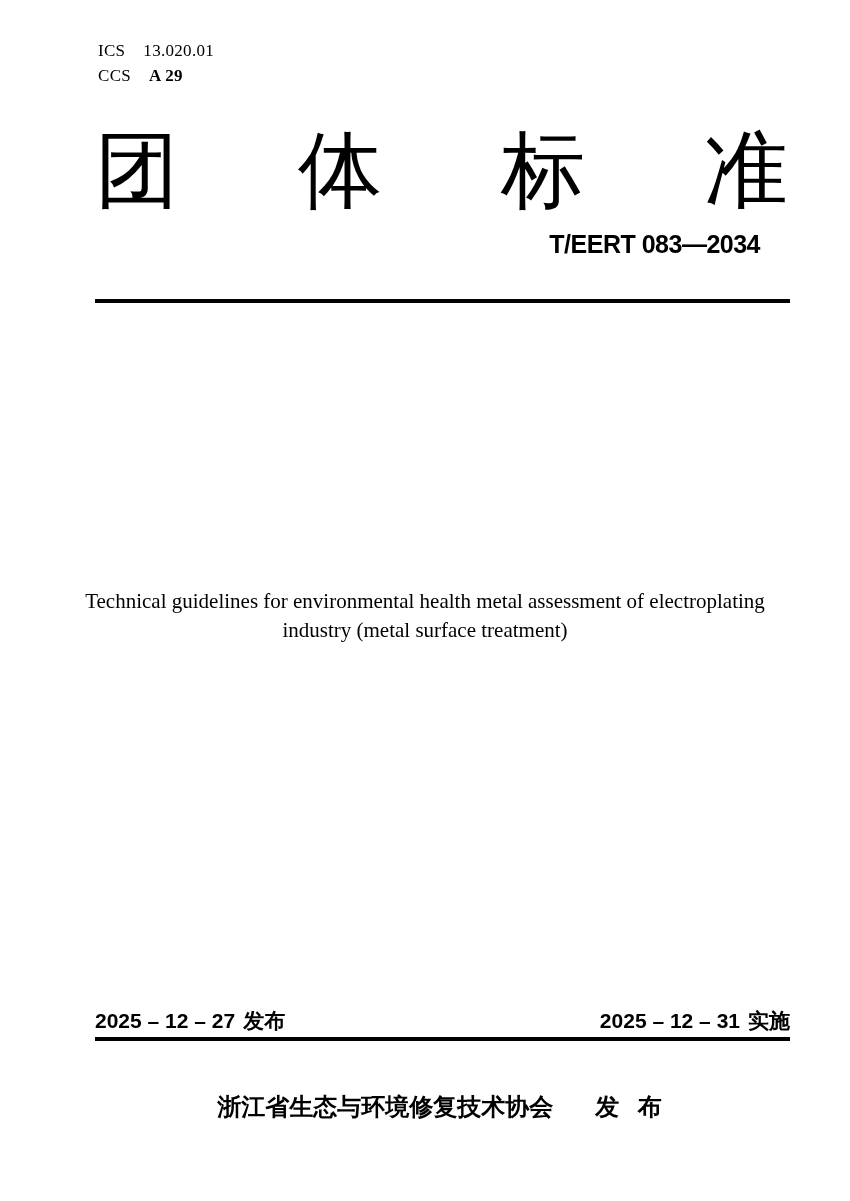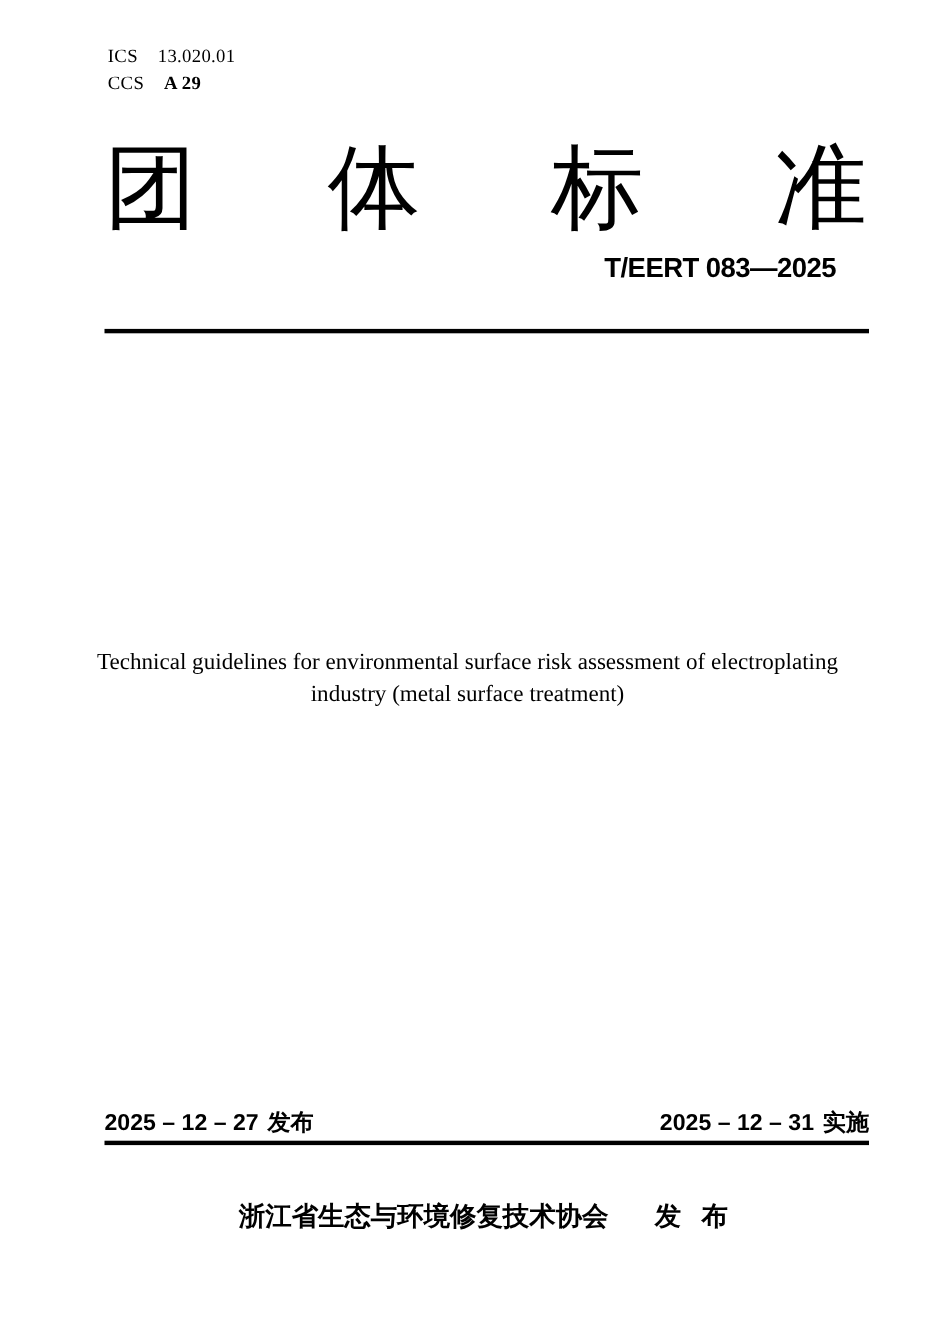--- a/index.html
+++ b/index.html
@@ -139,27 +139,27 @@
     </div>
   </div>
 
   <div class="doc-type">
     <span>团</span>
     <span>体</span>
     <span>标</span>
     <span>准</span>
   </div>
 
-  <div class="std-number">T/EERT 083—2025</div>
+  <div class="std-number">T/EERT 083—2034</div>
 
   <div class="rule rule-top"></div>
 
 
   <div class="title-en">
-    <div>Technical guidelines for environmental surface risk assessment of electroplating</div>
+    <div>Technical guidelines for environmental health metal assessment of electroplating</div>
     <div>industry (metal surface treatment)</div>
   </div>
 
   <div class="dates-row">
     <div>
       <span>2025 – 12 – 27</span><span class="date-label">发布</span>
     </div>
     <div>
       <span>2025 – 12 – 31</span><span class="date-label">实施</span>
     </div>

